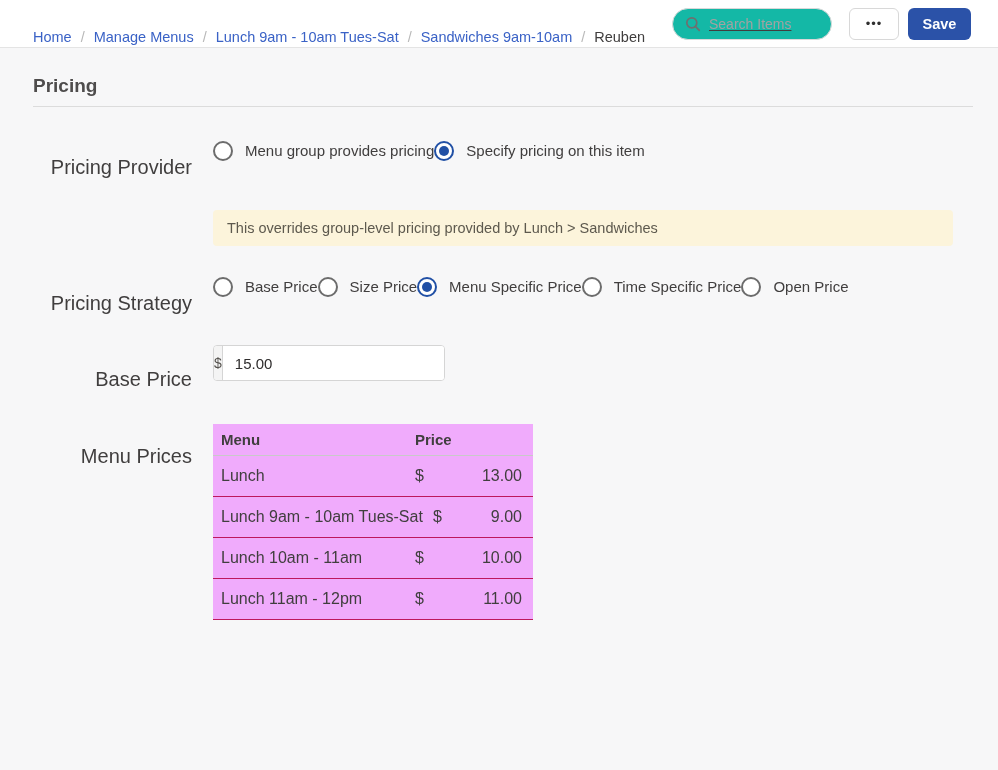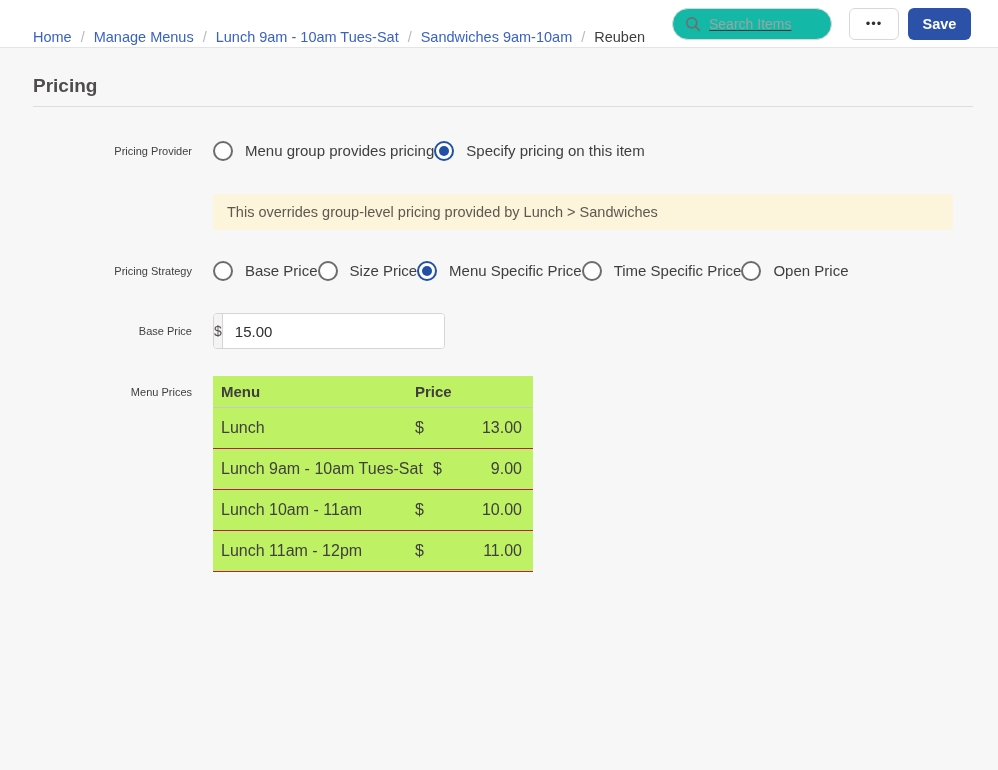--- a/index.html
+++ b/index.html
@@ -59,22 +59,23 @@
   }
 
   
   .content { padding: 27px 25px 0 33px; }
   .section-title { font-size: 19px; font-weight: bold; color: #4e4c4c; }
   .rule { border: none; border-top: 1px solid #dcdcdc; margin-top: 9px; }
 
   .form-row { display: flex; align-items: flex-start; }
   .form-label {
     flex: 0 0 159px; margin-right: 21px;
-    text-align: right; font-size: 11px; color: #403e3e;
+    text-align: right; font-size: 20px; color: #403e3e;
     line-height: 20px;
+    margin-top: 16px;
   }
   .form-label.mid36 { line-height: 36px; }
   .form-label.mid32 { line-height: 32px; }
 
   .radio-group { display: flex; flex-direction: row; gap: 0; }
   .radio-option { display: flex; align-items: center; cursor: pointer; }
   .radio-control {
     width: 20px; height: 20px; border-radius: 50%;
     border: 2px solid #6c6c6c; background: #fff;
     position: relative; flex: 0 0 auto;
@@ -109,21 +110,21 @@
     display: flex; align-items: center; justify-content: center;
     font-size: 14px; color: #55524e;
   }
   .input-group input {
     border: none; outline: none; flex: 1;
     padding: 0 12px; font-size: 15px; color: #2f2d2d;
     font-family: "Liberation Sans", sans-serif;
   }
 
   
-  .price-table { width: 320px; background: #bef264; }
+  .price-table { width: 320px; background: #f0abfc; }
   .pt-header {
     display: flex; height: 32px; align-items: center;
     border-bottom: 1px solid #c9c9c9;
     font-size: 15px; font-weight: bold; color: #403e3e;
   }
   .pt-row {
     display: flex; height: 41px; align-items: center;
     border-bottom: 1px solid #be185d;
     font-size: 16px; color: #403e3e;
   }

